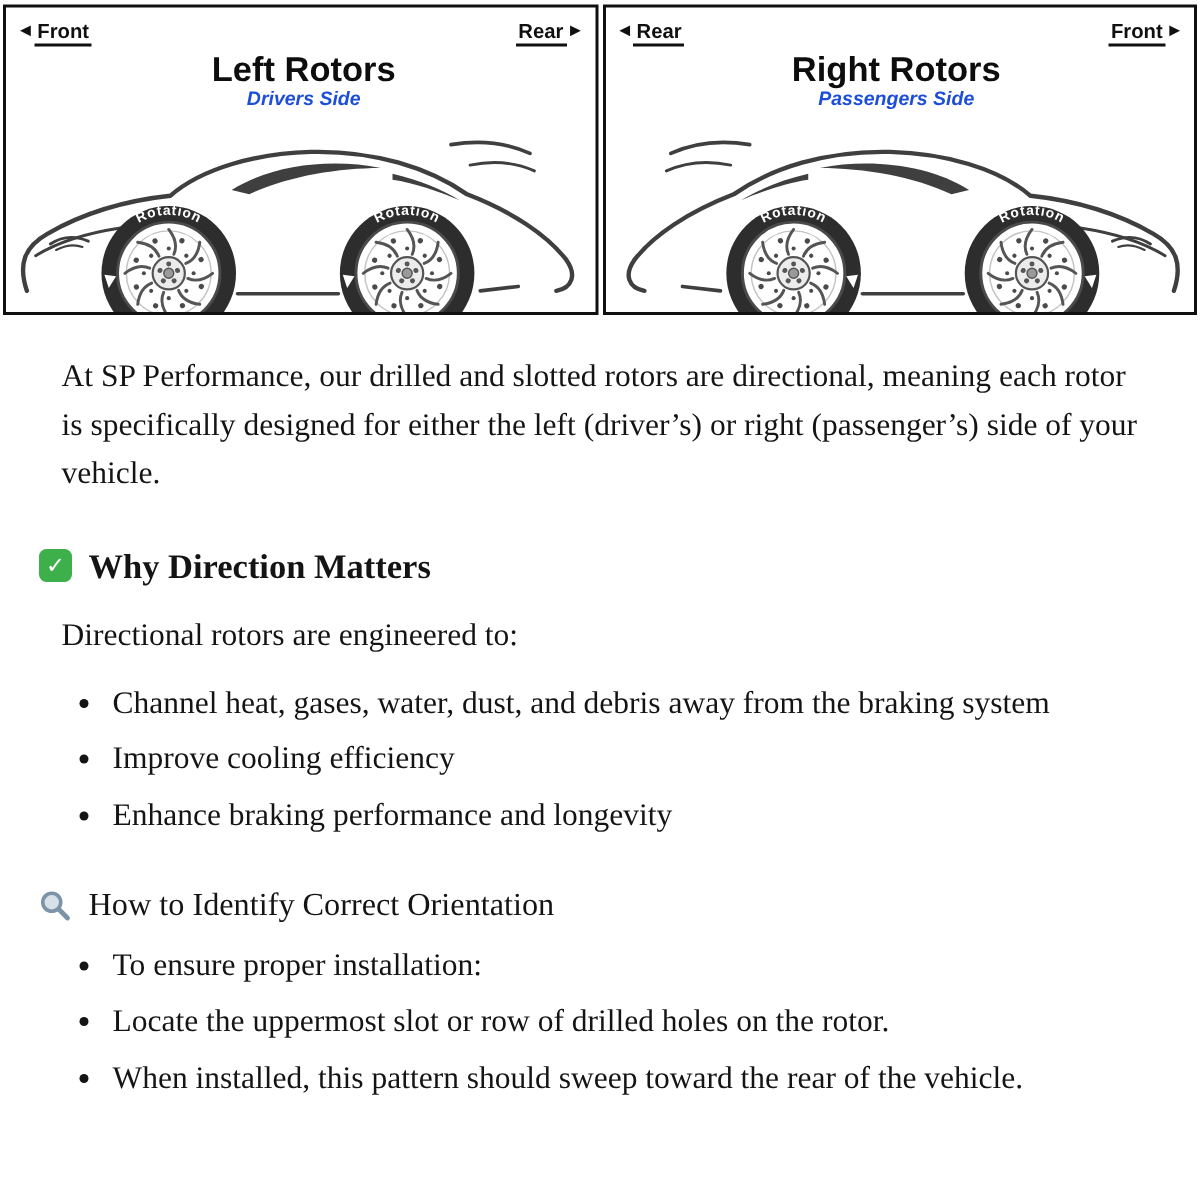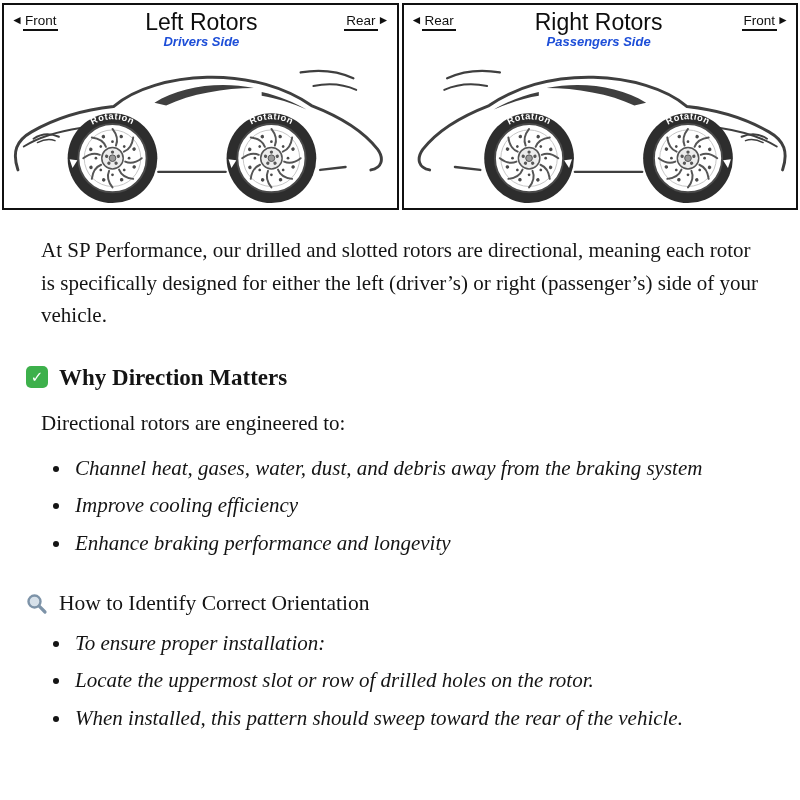--- a/index.html
+++ b/index.html
@@ -4,42 +4,42 @@
 <style>
   html,body { margin:0; padding:0; background:#ffffff; }
   body { width:800px; font-family:"Liberation Serif", serif; color:#141414; }
 
   
   .diagram-row { display:flex; gap:3px; padding:3px 2px 0 2px; }
   .panel { flex:1; border:2px solid #101010; height:207px; box-sizing:border-box;
            background:#fff; overflow:hidden; }
   .panel-header { display:flex; justify-content:space-between; align-items:flex-start;
                   padding:5px 7px 0 7px; font-family:"Liberation Sans", sans-serif; }
-  .dir { font-weight:normal; font-size:13.5px; white-space:nowrap; margin-top:3px; color:#101010;}
+  .dir { font-weight:bold; font-size:13.5px; white-space:nowrap; margin-top:3px; color:#101010;}
   .dir .word { border-bottom:2px solid #101010; padding:0 2px 1px 2px; }
   .dir .arr { font-size:12px; position:relative; top:-1px; }
   .titles { text-align:center; line-height:1.08; }
-  .panel-title { font-weight:normal; font-size:23px; color:#0d0d0d; }
+  .panel-title { font-weight:bold; font-size:23px; color:#0d0d0d;margin-top:24px; }
   .panel-subtitle { font-weight:bold; font-style:italic; font-size:13px; color:#1d4ed8; }
   svg.car { display:block; width:100%; height:156px; }
   .rot-text { fill:#ffffff; font-family:"Liberation Sans", sans-serif; font-size:9.5px;
               font-weight:bold; letter-spacing:.6px; text-anchor:middle; }
 
   
   .article { padding:12px 26px 14px 26px; font-size:21px; line-height:1.55; }
   .article p { margin:12px 15px; }
   .sec-head { display:flex; align-items:center; gap:11px; margin:28px 0 6px 0; }
   .sec-head.bold .sec-title { font-weight:bold; font-size:23px; }
   .sec-head.plain .sec-title { font-weight:normal; font-size:21.5px; }
   .check-icon { width:22px; height:22px; background:#3db04b; border-radius:5px; color:#fff;
                 display:inline-flex; align-items:center; justify-content:center;
                 font-family:"DejaVu Sans", sans-serif; font-size:15px; font-weight:bold;
                 flex:0 0 auto; }
   .mag-icon { flex:0 0 auto; display:inline-block; }
-  ul.bullets { margin:0 0 20px 0; padding-left:46px;font-style:italic; }
+  ul.bullets { margin:0 0 20px 0; padding-left:46px; }
   ul.bullets li { margin:5px 0; padding-left:3px; }
 </style>
 </head>
 <body>
 
 <svg width="0" height="0" style="position:absolute" aria-hidden="true">
   <defs>
     <path id="slot" d="M 0 -30 Q 7 -21 3.5 -13" fill="none" stroke="#555" stroke-width="2" stroke-linecap="round"></path>
     <circle id="dotA" cx="0" cy="-24" r="1.8" fill="#4a4a4a"></circle>
     <circle id="dotB" cx="0" cy="-17" r="1.4" fill="#4a4a4a"></circle>

